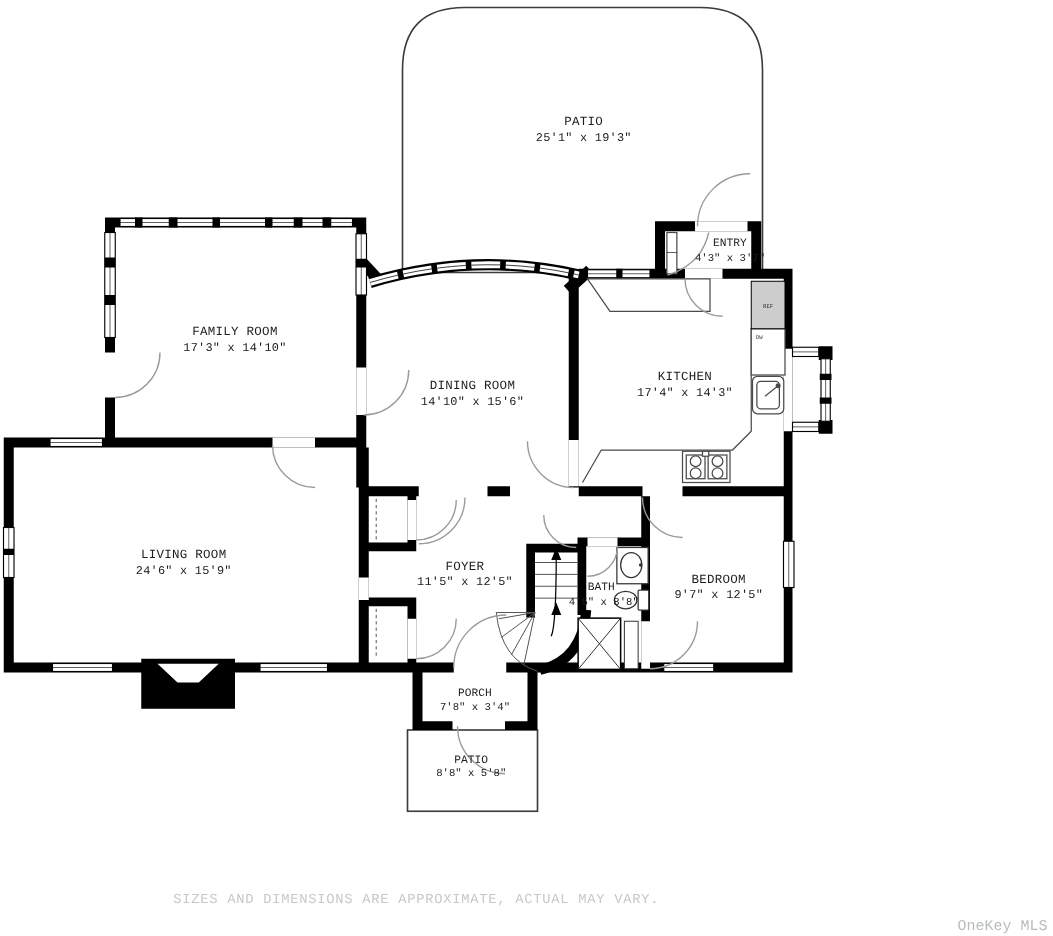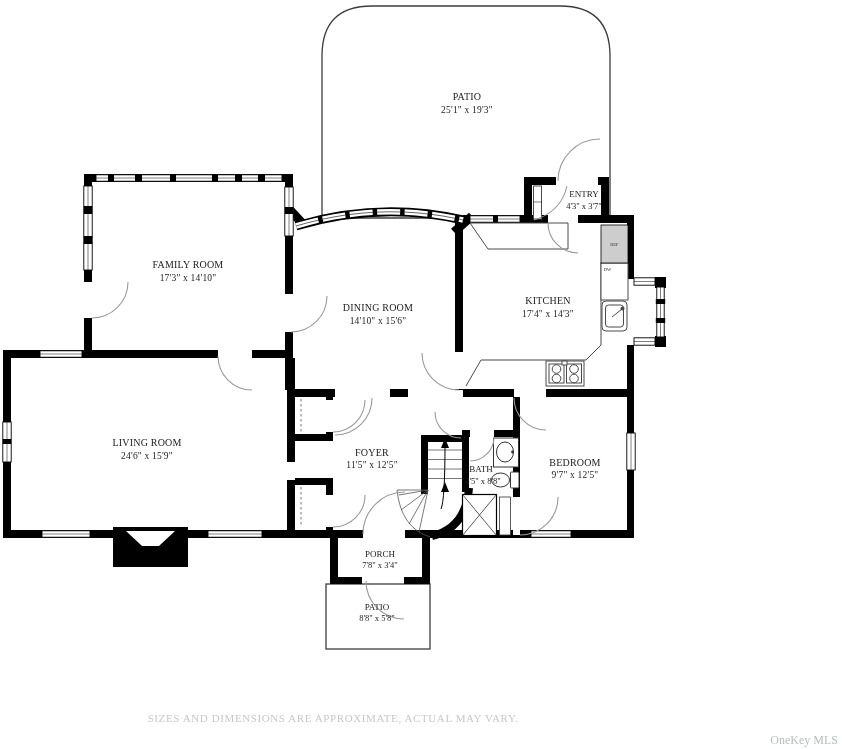--- a/index.html
+++ b/index.html
@@ -1,17 +1,17 @@
 <!DOCTYPE html>
 <html><head>
 <meta charset="utf-8">
 <style>
   html,body{margin:0;padding:0;background:#ffffff;}
   .canvas{position:relative;width:842px;height:749px;background:#ffffff;overflow:hidden;
-          font-family:Liberation Serif, serif;}
+          font-family:Liberation Mono, monospace;}
   svg{display:block;}
   .wall{fill:#000000;}
   .wallstroke{stroke:#000000;fill:none;}
   .gap{fill:#ffffff;}
   .win{fill:#ffffff;stroke:#000000;stroke-width:0.9;}
   .winline{stroke:#000000;stroke-width:0.5;}
   .mull{fill:#000000;}
   .thin{stroke:#3c3c3c;stroke-width:1.3;fill:#ffffff;}
   .fix{stroke:#4a4a4a;stroke-width:1;fill:#ffffff;}
   .fixl{stroke:#4a4a4a;stroke-width:1;fill:none;}

